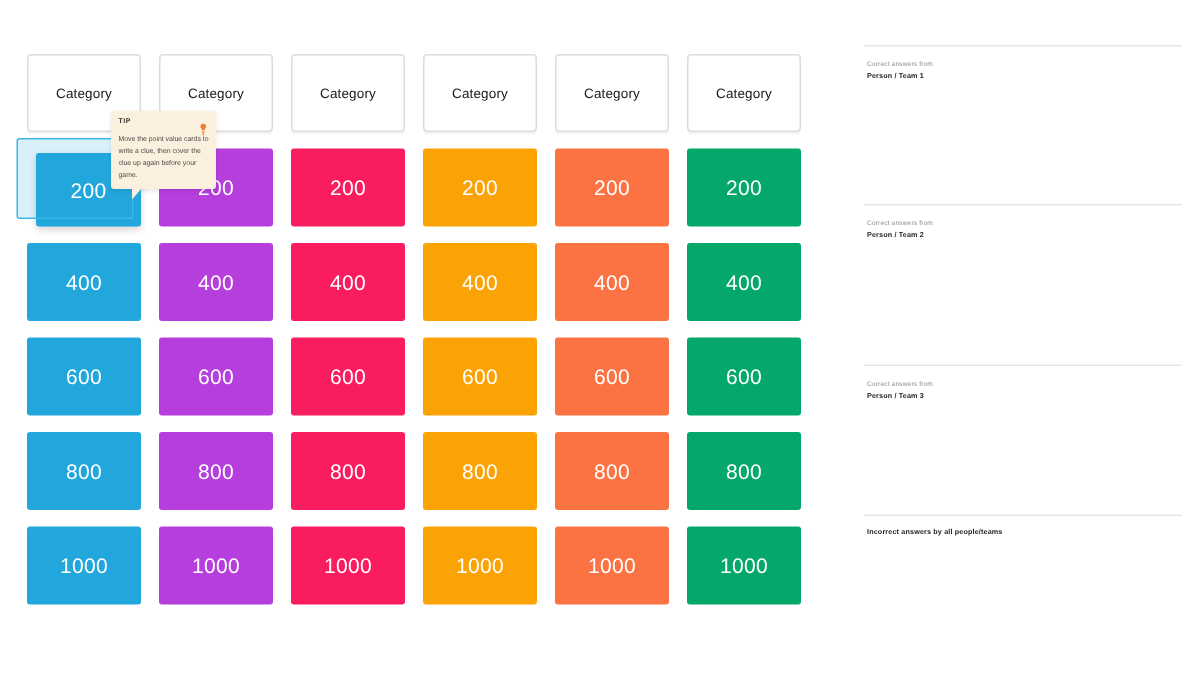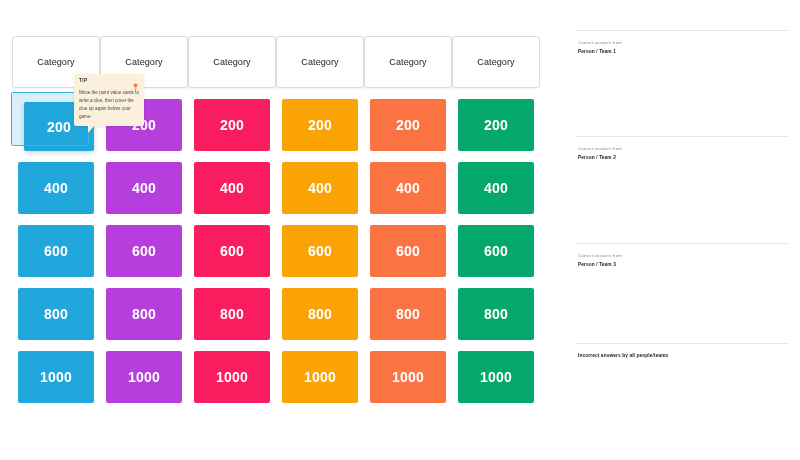--- a/index.html
+++ b/index.html
@@ -36,21 +36,21 @@
   .board-col {
     width: 88px;
     flex: 0 0 88px;
     display: flex;
     flex-direction: column;
     align-items: center;
   }
 
   
   .category-card {
-    width: 88px;
+    width: 76px;
     height: 52px;
     background: #ffffff;
     border: 1px solid #dcdcdc;
     border-radius: 3px;
     display: flex;
     align-items: center;
     justify-content: center;
     box-shadow: 0 1px 1px rgba(0,0,0,0.05);
   }
 
@@ -70,21 +70,21 @@
 
   .tile {
     position: absolute;
     inset: 0;
     border-radius: 2px;
     display: flex;
     align-items: center;
     justify-content: center;
     color: #ffffff;
     font-size: 14px;
-    font-weight: bold;
+    font-weight: normal;
     letter-spacing: 0.2px;
   }
 
   
   .tile-slot.is-dragging { overflow: visible; }
 
   .ghost-tile {
     position: absolute;
     left: -6px;
     top: -6px;

